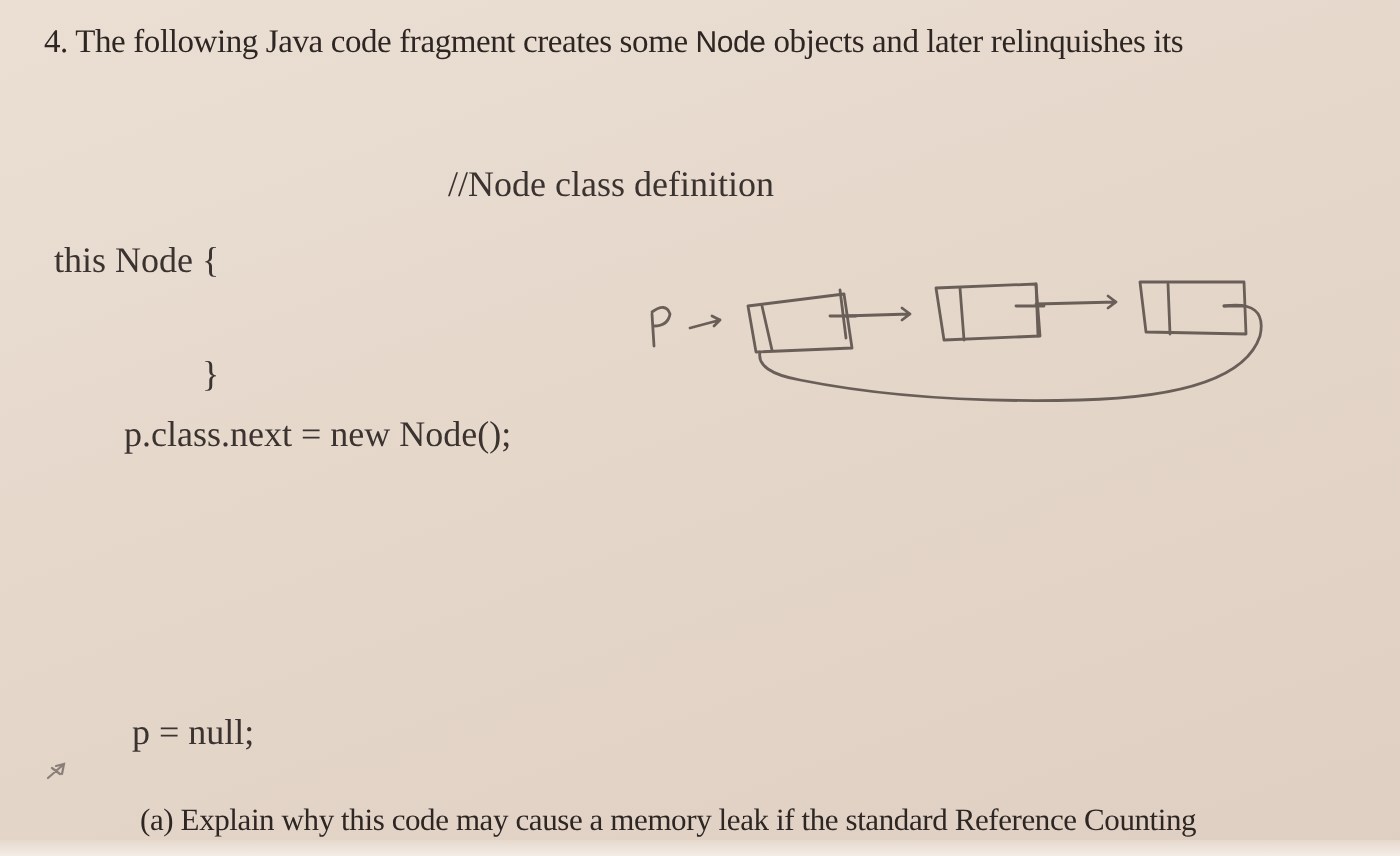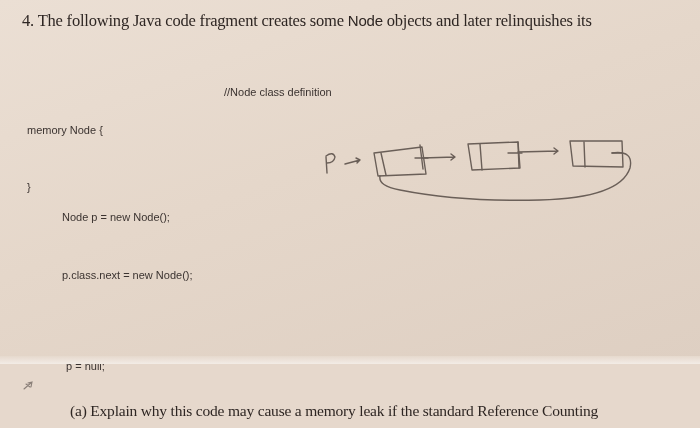--- a/index.html
+++ b/index.html
@@ -9,21 +9,21 @@
     body {
       width: 700px;
       height: 428px;
       overflow: hidden;
       background: #e6d8cc;
       position: relative;
     }
     .page {
       position: absolute;
       left: 0; top: 0;
-      width: 700px; height: 364px;
+      width: 700px; height: 428px;
       background: linear-gradient(160deg, #ebdfd4 0%, #e5d7ca 45%, #decfc2 100%);
     }
     .page::after {
       content: "";
       position: absolute;
       left: 0; right: 0; bottom: 0;
       height: 8px;
       background: linear-gradient(#e6d9cd, #f3ece6);
     }
     .question-intro {
@@ -36,25 +36,26 @@
       line-height: 20px;
       color: #2e2623;
       letter-spacing: -0.2px;
     }
     .question-intro .mono-inline {
       font-family: "Liberation Sans", sans-serif;
       font-size: 15px;
     }
     .code {
       position: absolute;
-      font-family: Liberation Sans, sans-serif;
-      font-size: 11px;
+      font-family: Liberation Serif, serif;
+      font-size: 18px;
       color: #3b3330;
       white-space: pre;
       line-height: 19px;
+      text-align: right;
     }
     .code-line { display: block; }
     #class-block { left: 27px; top: 83px; }
     #class-comment { left: 224px; top: 83px; }
     #create-block { left: 62px; top: 170px; line-height: 19.2px; }
     #relinquish-block { left: 66px; top: 319px; line-height: 19px; }
 
     .diagram {
       position: absolute;
       left: 300px;
@@ -86,27 +87,26 @@
 <body>
 
 <div class="page">
 
   <div class="question-intro">
     <span>4.</span>
     <span>The following Java code fragment creates some </span><span class="mono-inline">Node</span><span> objects and later relinquishes its</span><br>
   </div>
 
   <div class="code" id="class-block">
-    <span class="code-line">memory Node {</span>
+    <span class="code-line">this Node {</span>
     <span class="code-line">}</span>
   </div>
   <div class="code" id="class-comment">//Node class definition</div>
 
   <div class="code" id="create-block">
-    <span class="code-line">Node p = new Node();</span>
     <span class="code-line">p.class.next = new Node();</span>
     
     
   </div>
 
   <div class="code" id="relinquish-block">
     <span class="code-line">p = null;</span>
   </div>
 
   <svg class="diagram" viewBox="0 0 400 100" xmlns="http://www.w3.org/2000/svg">

